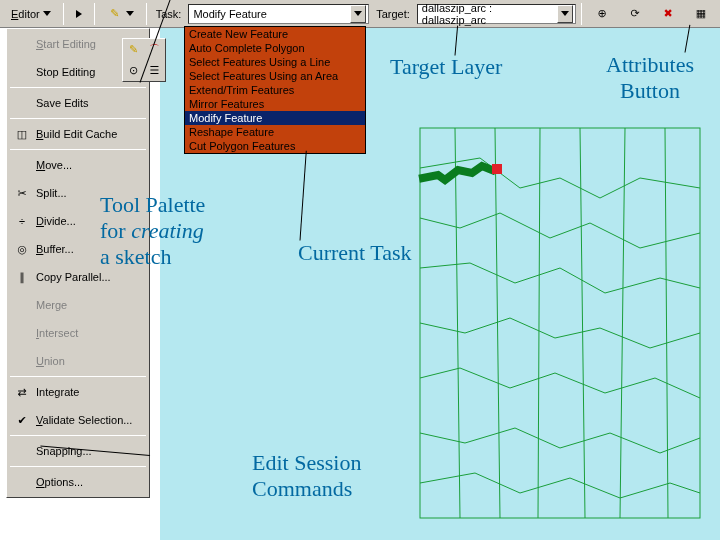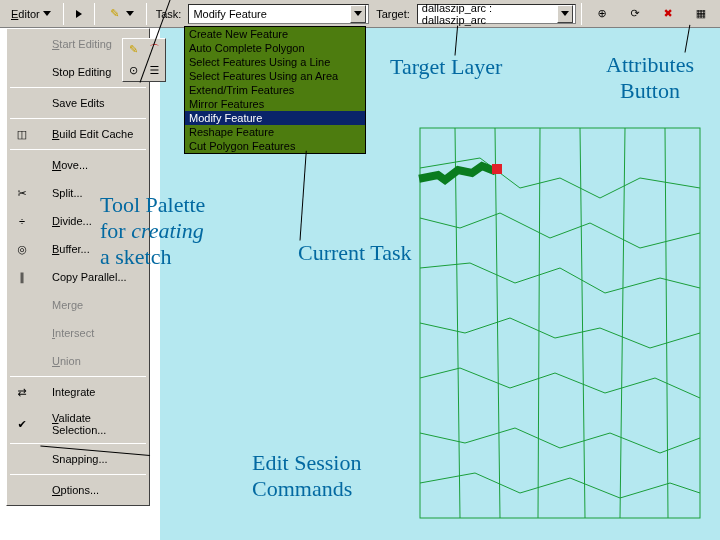--- a/index.html
+++ b/index.html
@@ -61,21 +61,21 @@
   .editor-menu {
     position: absolute;
     top: 28px; left: 6px;
     width: 144px;
     background: #d4d0c8;
     border: 1px solid #404040;
     border-top-color:#fff; border-left-color:#fff;
     padding: 1px;
   }
   .menu-item {
-    display:flex; align-items:center; gap:22px;
+    display:flex; align-items:center; gap:6px;
     padding: 6px 8px 6px 6px;
     font-size: 11px;
     color:#000;
   }
   .menu-item.disabled { color:#808080; }
   .menu-icon { width:16px; height:16px; display:flex; align-items:center; justify-content:center; flex-shrink:0; }
   .menu-sep { height:1px; background:#808080; border-bottom:1px solid #fff; margin:1px 2px; }
 
   
   .tool-palette {
@@ -90,21 +90,21 @@
   .tool-cell {
     display:flex; align-items:center; justify-content:center;
     border:1px solid transparent;
   }
 
   
   .task-dropdown {
     position:absolute;
     top: 26px; left: 184px;
     width: 182px;
-    background:#4d7c0f;
+    background:#c2410c;
     border: 1px solid #000;
     font-size: 11px;
   }
   .task-dropdown .opt {
     padding: 1px 4px;
   }
   .task-dropdown .opt.selected {
     background:#0a246a; color:#fff;
   }
 

